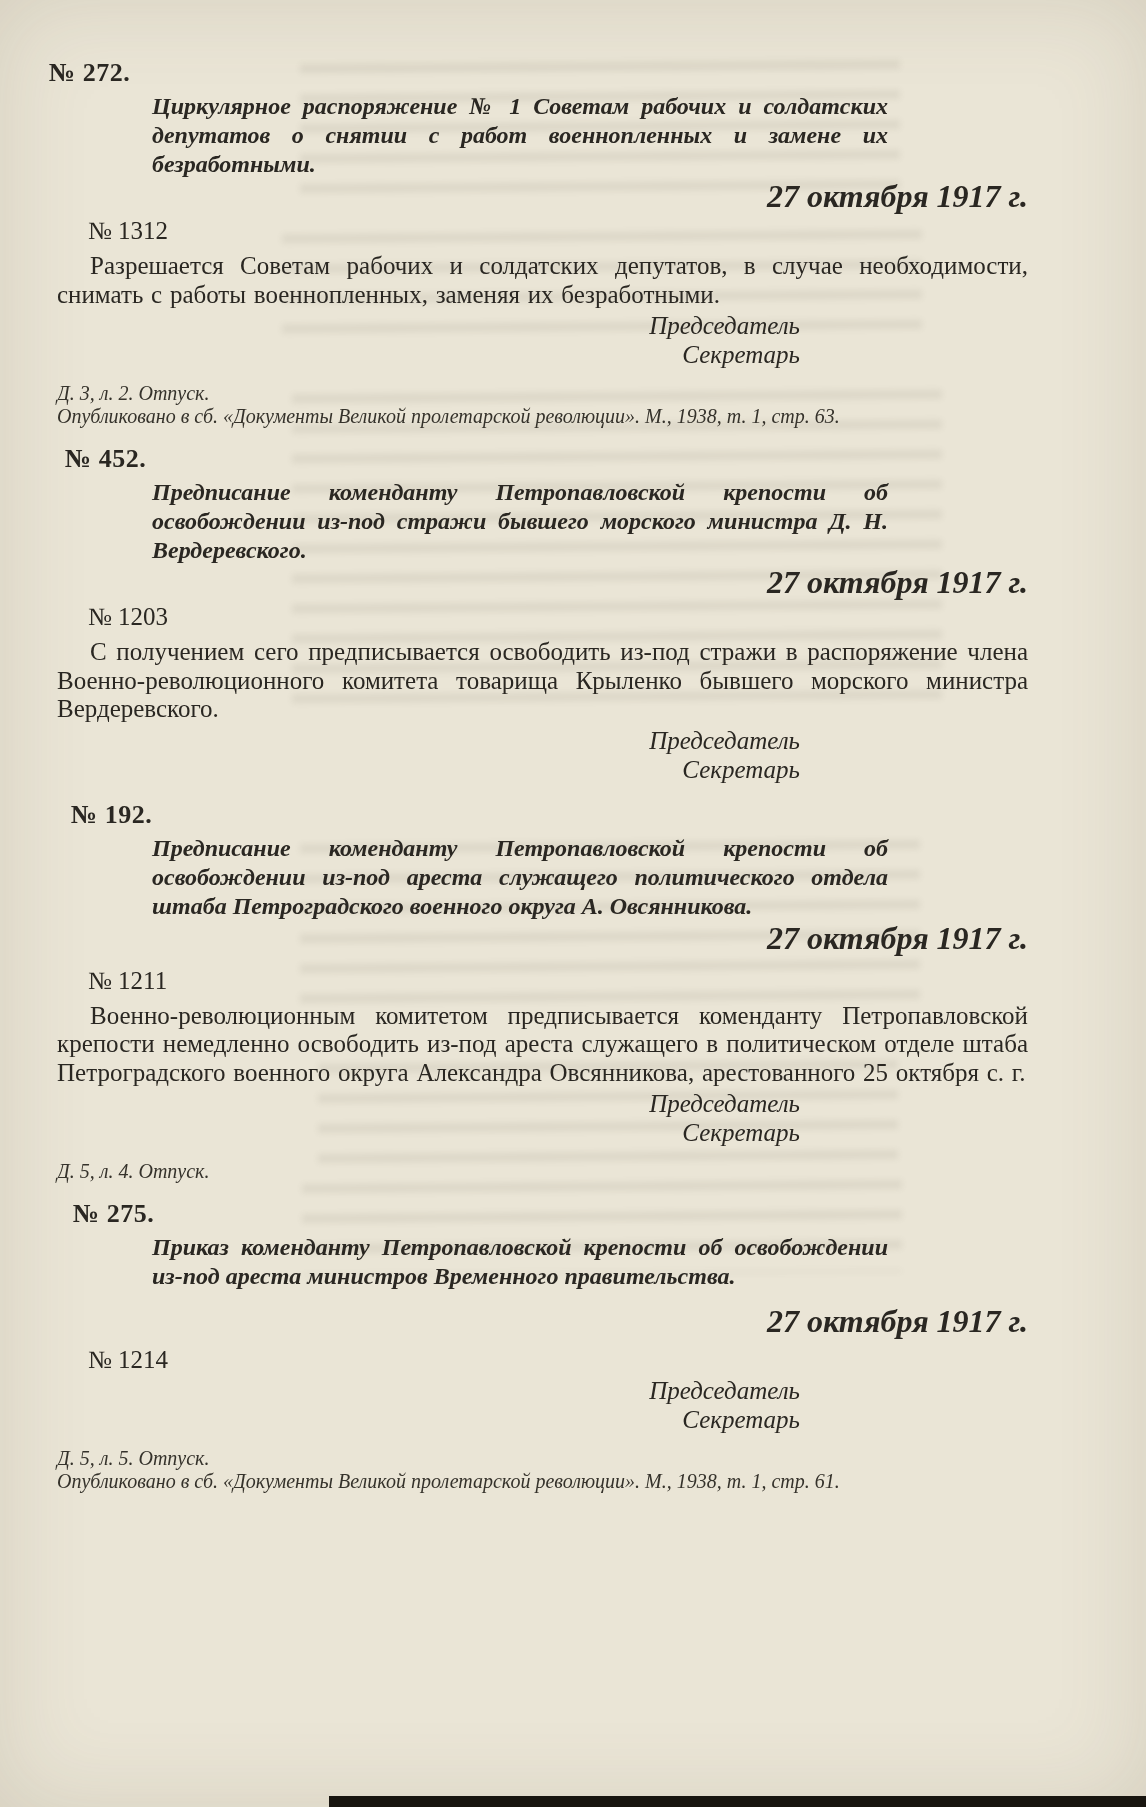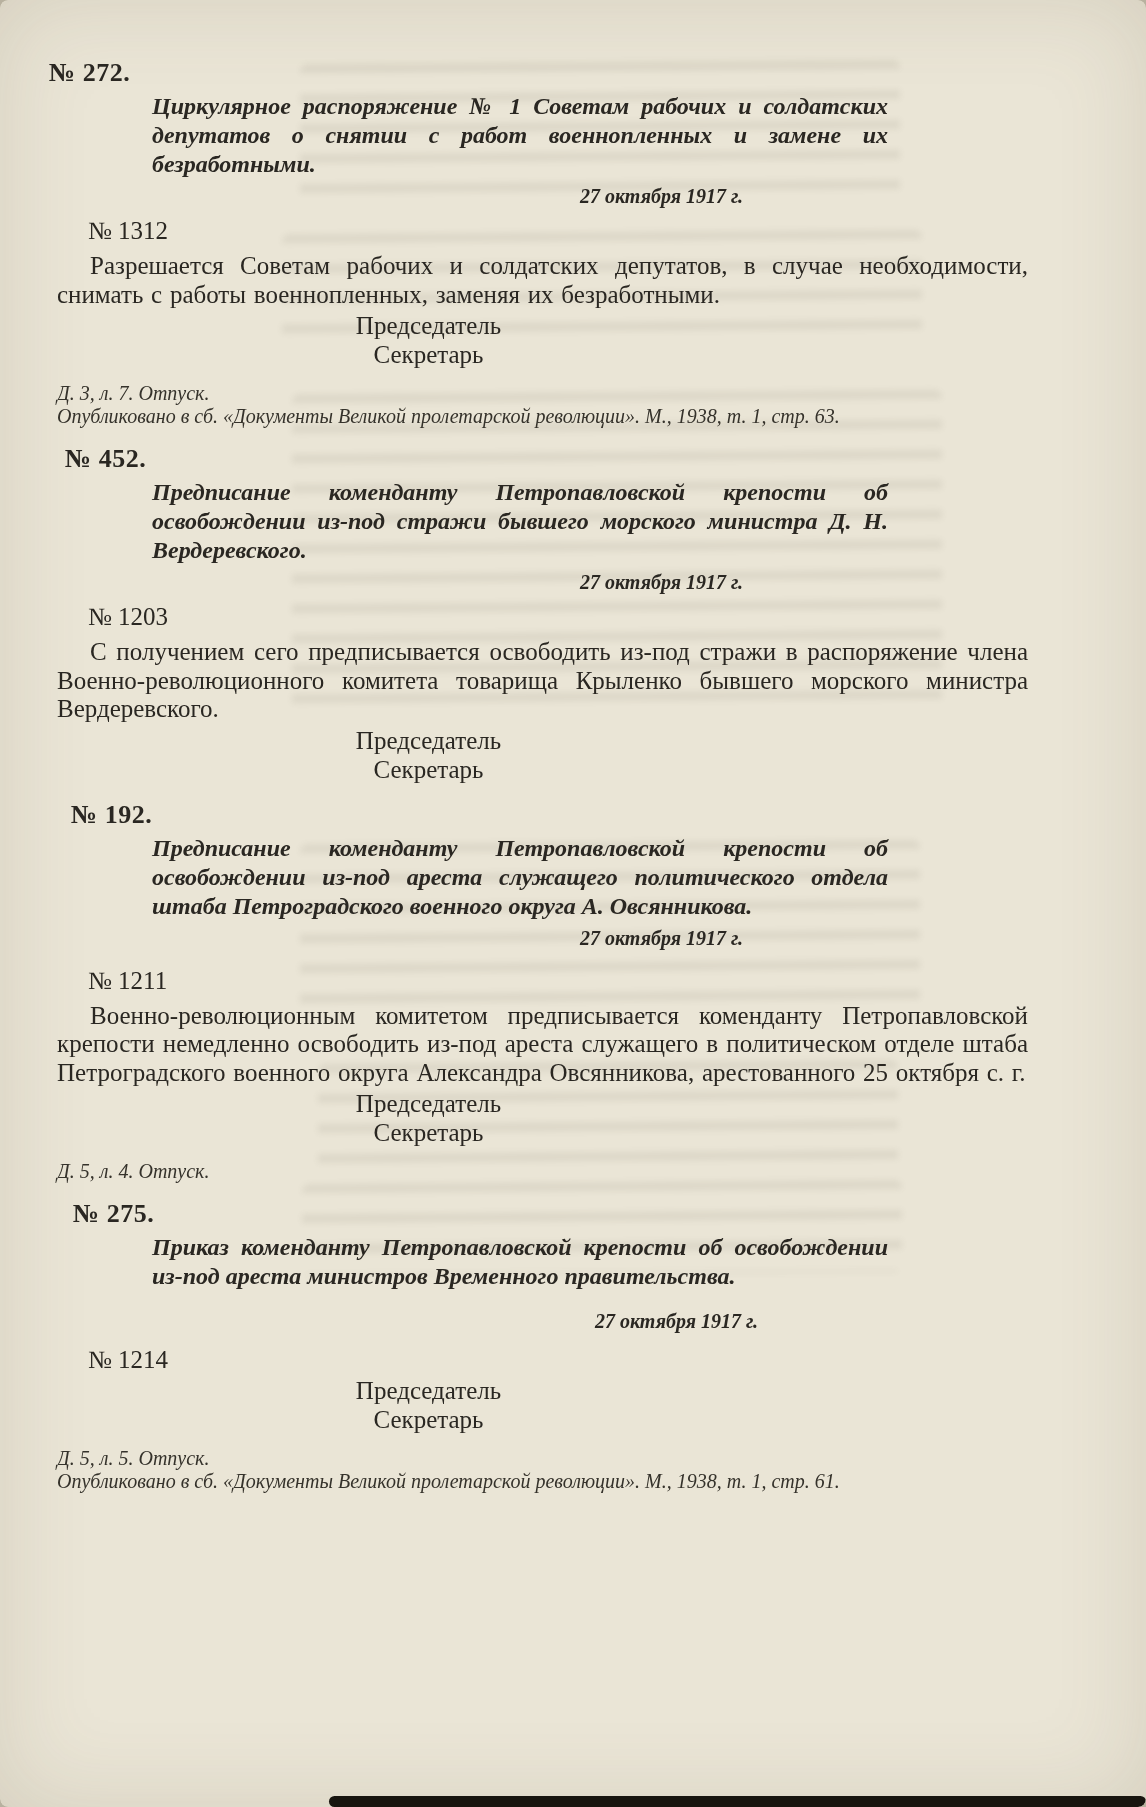--- a/index.html
+++ b/index.html
@@ -1,15 +1,15 @@
 <!DOCTYPE html>
 <html lang="ru"><head>
 <meta charset="utf-8">
 <style>
-  * { margin: 0; padding: 0; box-sizing: border-box; border-radius: 8px; }
+  * { margin: 0; padding: 0; box-sizing: border-box; }
   html, body { background: #b8b19f; }
   body { font-family: "Liberation Serif", "DejaVu Serif", serif; }
 
   .page {
     position: relative;
     width: 1146px;
     height: 1807px;
     margin: 0 auto;
     background: #eae5d6;
     color: #2a2722;
@@ -35,27 +35,28 @@
   .doc-title {
     font-size: 24px;
     font-weight: bold;
     font-style: italic;
     line-height: 29px;
     text-align: justify;
     margin: 4px 140px 0 95px;
   }
 
   .doc-date {
-    font-size: 20px;
+    font-size: 32px;
     font-weight: bold;
     font-style: italic;
     line-height: 29px;
     margin-top: 3px;
     padding-left: 523px;
     white-space: nowrap;
+    text-align: right;
   }
   .doc-275 .doc-date { margin-top: 16px; padding-left: 538px; }
 
   .doc-no {
     font-size: 25px;
     line-height: 29px;
     margin: 5px 0 0 31px;
   }
   .doc-274 .doc-no { margin-top: 13px; }
   .doc-275 .doc-no { margin-top: 9px; }
@@ -67,21 +68,22 @@
     text-indent: 33px;
     margin-top: 7px;
     word-spacing: 1.5px;
   }
 
   .signatures {
     font-size: 25px;
     line-height: 29px;
     margin-top: 2px;
     margin-right: 228px;
-    text-align: center;
+    text-align: right;
+    font-style: italic;
   }
 
   .footnotes {
     margin-top: 13px;
     font-size: 20px;
     font-style: italic;
     line-height: 23px;
     color: #35322b;
   }
   .footnote:empty { display: none; }
@@ -136,21 +138,21 @@
     <div class="doc-id id-272">№ 272.</div>
     <div class="doc-title">Циркулярное распоряжение № 1 Советам рабочих и солдатских депутатов о снятии с работ военнопленных и замене их безработными.</div>
     <div class="doc-date">27 октября 1917 г.</div>
     <div class="doc-no">№ 1312</div>
     <p class="doc-body">Разрешается Советам рабочих и солдатских депутатов, в случае необходимости, снимать с работы военнопленных, заменяя их безработными.</p>
     <div class="signatures">
       <div>Председатель</div>
       <div>Секретарь</div>
     </div>
     <div class="footnotes">
-      <div class="footnote">Д. 3, л. 7. Отпуск.</div>
+      <div class="footnote">Д. 3, л. 2. Отпуск.</div>
       <div class="footnote">Опубликовано в сб. «Документы Великой пролетарской революции». М., 1938, т. 1, стр. 63.</div>
     </div>
   </section>
 
   <section class="doc doc-273">
     <div class="doc-id id-273">№ 452.</div>
     <div class="doc-title">Предписание коменданту Петропавловской крепости об освобождении из-под стражи бывшего морского министра Д. Н. Вердеревского.</div>
     <div class="doc-date">27 октября 1917 г.</div>
     <div class="doc-no">№ 1203</div>
     <p class="doc-body">С получением сего предписывается освободить из-под стражи в распоряжение члена Военно-революционного комитета товарища Крыленко бывшего морского министра Вердеревского.</p>

